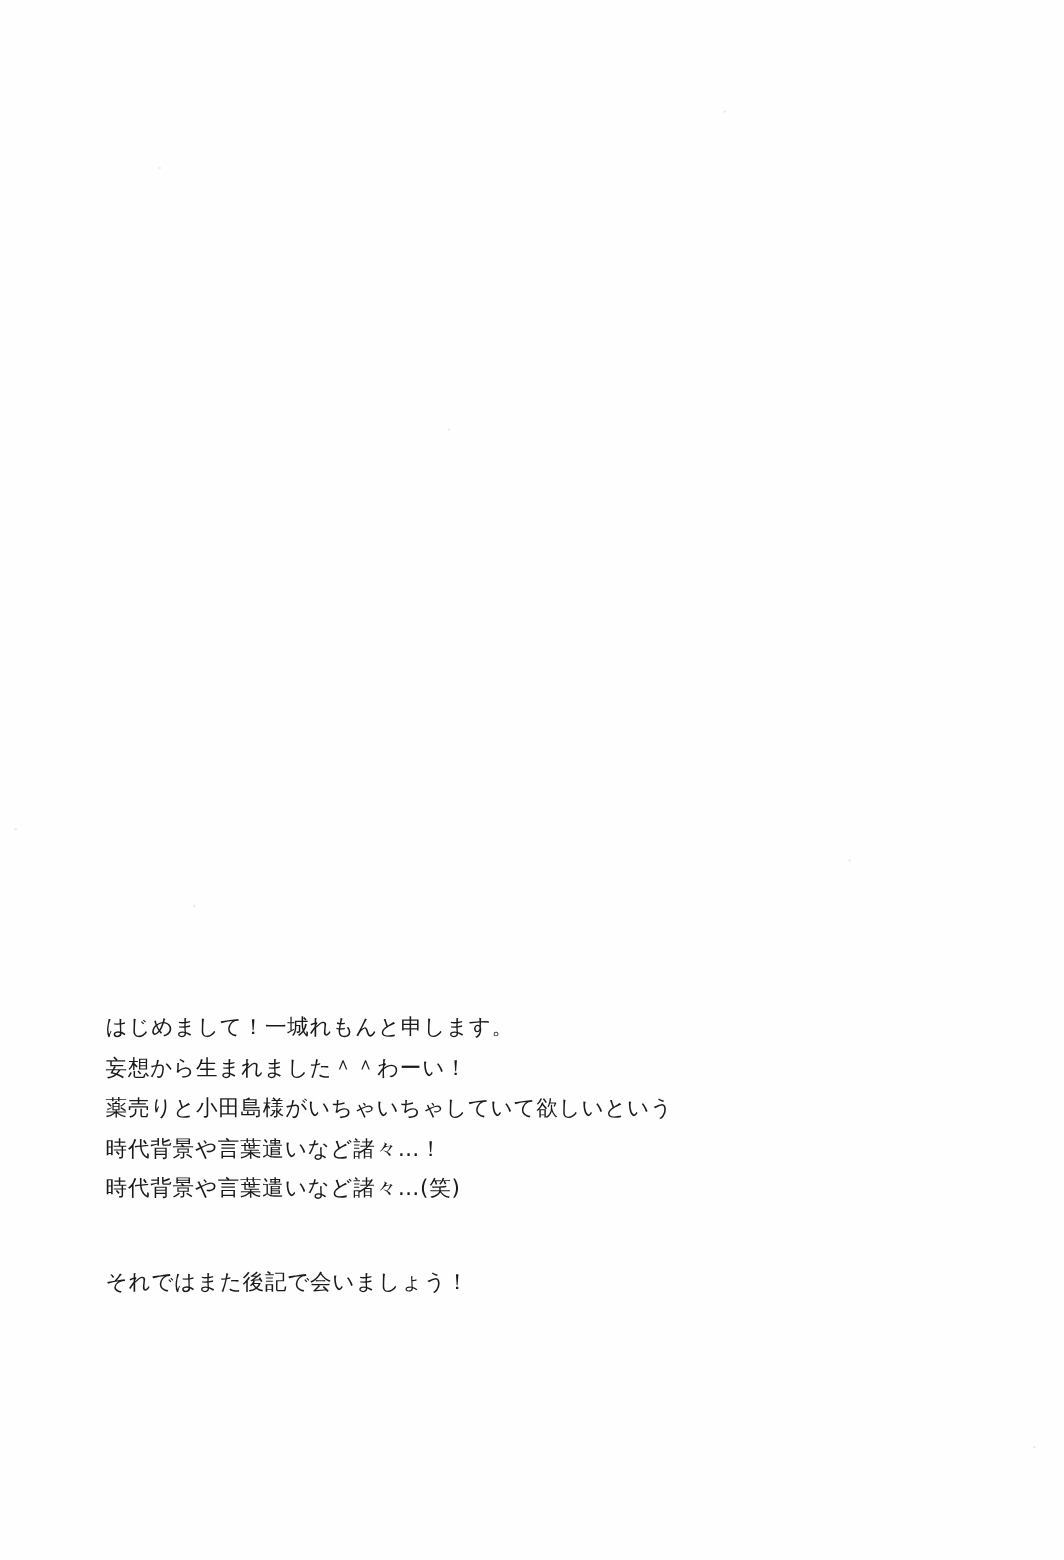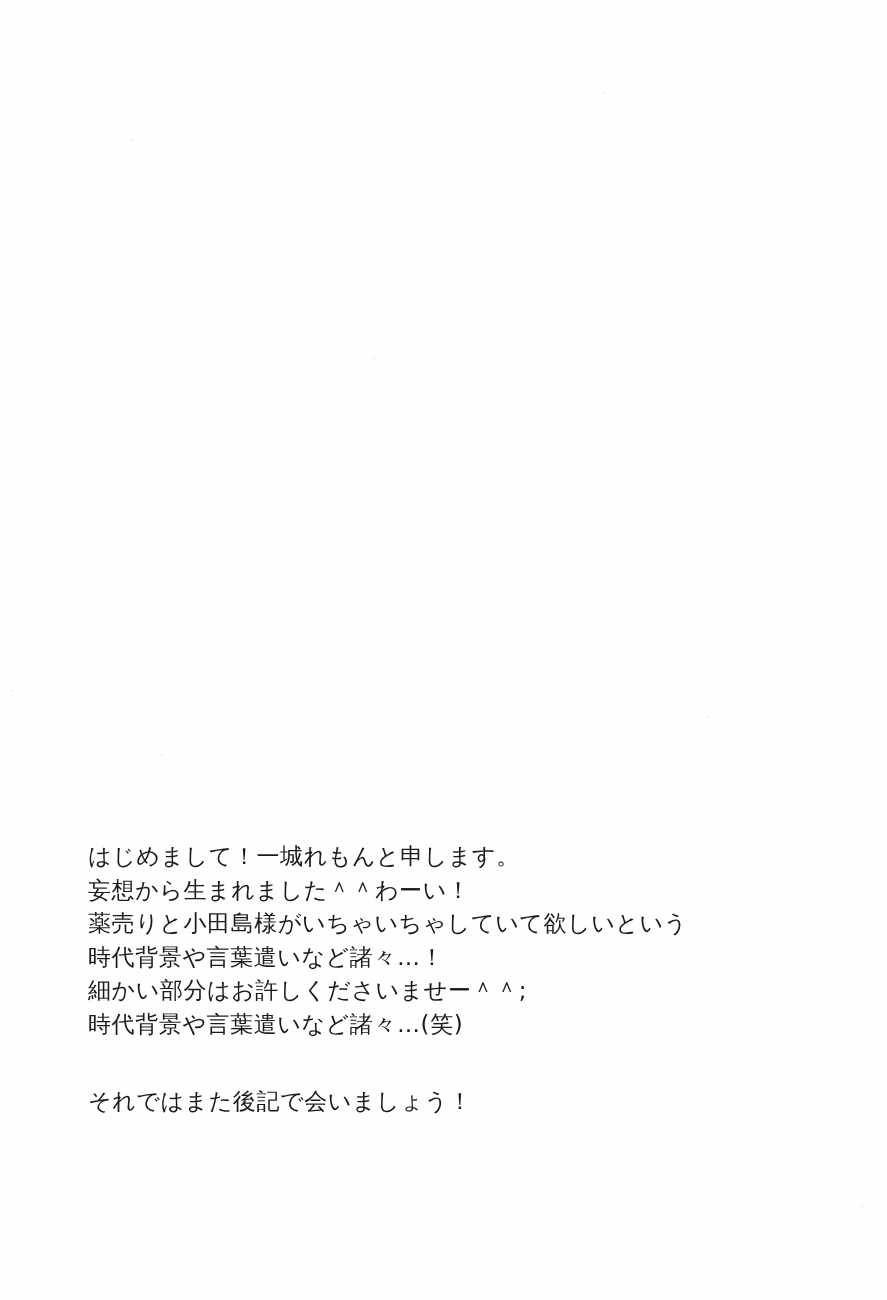--- a/index.html
+++ b/index.html
@@ -27,21 +27,21 @@
     border-radius: 50%;
     opacity: .55;
   }
   .afterword {
     position: absolute;
     left: 88px;
     top: 840px;
     width: 720px;
   }
   .line {
-    font-size: 23px;
+    font-size: 18px;
     line-height: 33.5px;
     letter-spacing: .6px;
     white-space: pre;
     color: #1a1a1a;
   }
   .line.gap {
     margin-top: 44px;
   }
 </style>
 </head>
@@ -57,18 +57,17 @@
       <span class="speck" style="left: 707px; top: 716px; width: 2px; height: 2px;"></span>
       <span class="speck" style="left: 161px; top: 754px; width: 2px; height: 2px;"></span>
       <span class="speck" style="left: 861px; top: 1205px; width: 2px; height: 2px;"></span>
     </div>
 
   <div class="afterword" id="afterword">
       <div class="line">はじめまして！一城れもんと申します。</div>
       <div class="line">妄想から生まれました＾＾わーい！</div>
       <div class="line">薬売りと小田島様がいちゃいちゃしていて欲しいという</div>
       <div class="line">時代背景や言葉遣いなど諸々…！</div>
-      <div class="line">細かい部分はお許しくださいませー＾＾;</div>
       <div class="line">時代背景や言葉遣いなど諸々…(笑)</div>
       <div class="line gap">それではまた後記で会いましょう！</div>
     </div>
 
 </div>
 
 </body></html>

